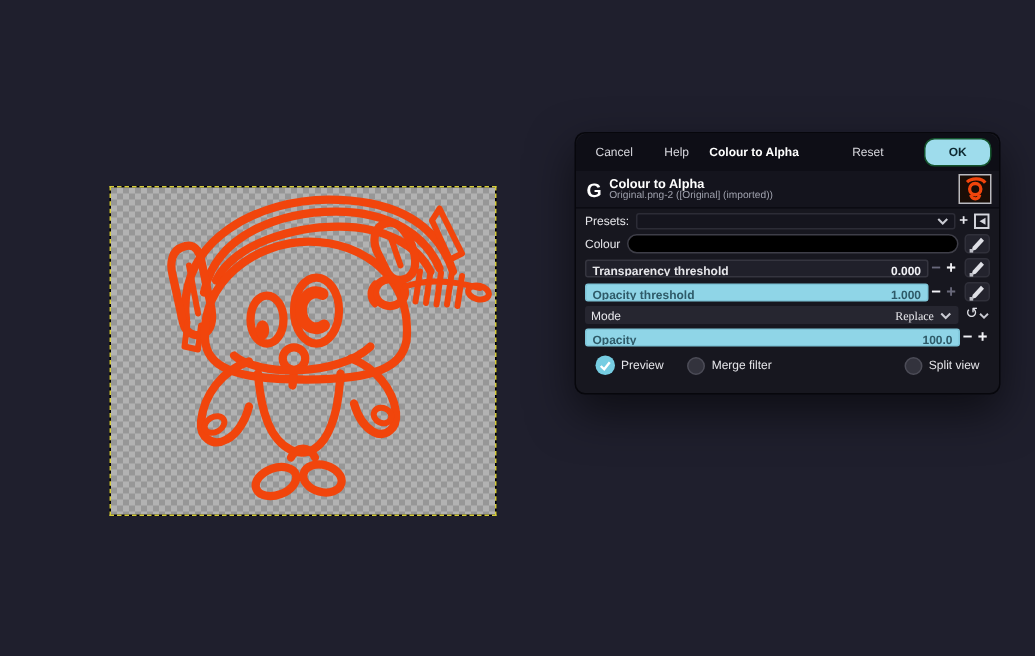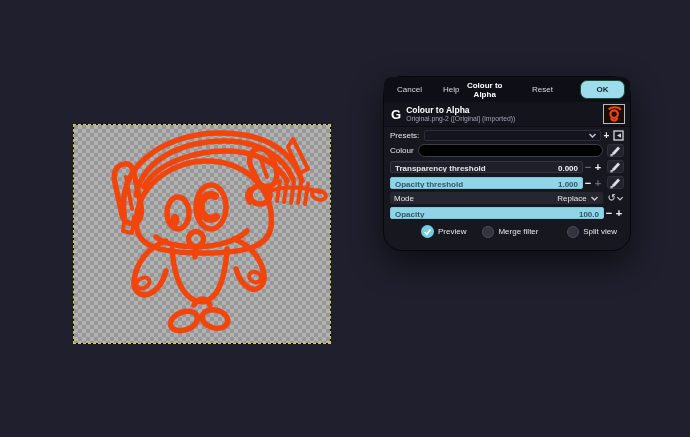--- a/index.html
+++ b/index.html
@@ -8,22 +8,22 @@
 
   
   .canvas-frame { position:absolute; left:73px; top:124px; width:258px; height:220px; background:#000; }
   .checker { position:absolute; inset:1px;
     background:repeating-conic-gradient(#b2b2b2 0% 25%, #979797 0% 50%);
     background-size:8px 8px; }
   .layer-boundary { position:absolute; inset:0; border:1px dashed #d6cc3a; pointer-events:none; }
   .art { position:absolute; inset:1px; }
 
   
-  .dialog { position:absolute; left:383px; top:76px; width:248px; height:175px;
-    background:#17171f; border:1px solid #07070c; border-radius:19px;
+  .dialog { position:absolute; left:383px; top:88px; width:284px; height:175px;
+    background:#17171f; border:1px solid #07070c; border-radius:7px;
     box-shadow:0 12px 30px rgba(0,0,0,.55); color:#e6e6ea; font-size:8px; }
 
   .titlebar { height:25px; display:flex; align-items:center; padding:0 5px 0 13px;
     background:#0e0e16; border-radius:8px 8px 0 0; color:#d9d9df; }
   .titlebar .tb-help { margin-left:21px; }
   .titlebar .tb-title { flex:1; text-align:center; font-weight:bold; color:#fff; }
   .titlebar .tb-reset { margin-right:27px;padding-left:22px; }
   .ok-btn { width:45px; height:19px; border:1px solid #14532d; border-radius:7px;
     background:#9edcec; color:#0d2830; font-weight:bold; font-size:8px;
     font-family:"Liberation Sans",sans-serif; }
@@ -55,29 +55,29 @@
   .track .t-val { position:absolute; right:4px; top:2px; color:#f2f2f6; }
   .track.cyan { background:#8fd5e7; border-color:#7fc5d8; }
   .track.cyan .t-lbl, .track.cyan .t-val { color:#2e5a68; }
   .step { width:10px; text-align:center; font-size:11px; font-weight:bold; line-height:12px; }
   .step.on { color:#f2f2f6; } .step.off { color:#68687a; }
 
   .blend-hdr { display:flex; align-items:center; gap:3px; margin:4px 0 3px 1px; }
 
   .mode-track { flex:1; height:12px; background:#262630; border-radius:2px; display:flex;
     align-items:center; padding:0 4px;gap:12px; }
-  .mode-val { margin-left:auto; color:#e6e6ea; display:flex; align-items:center; gap:3px; }
+  .mode-val { margin-left:auto; color:#e6e6ea; display:flex; align-items:center; gap:3px;font-family:Liberation Serif, serif; }
   .reset-grp { display:flex; align-items:center; margin-left:5px; color:#dfe0e6; }
   .reset-glyph { font-size:10px; line-height:10px; }
 
   .footer { display:flex; align-items:center; padding:3px 7px 0 7px; }
   .chk { width:13px; height:13px; border-radius:50%; background:#76cde2; display:flex;
     align-items:center; justify-content:center; margin-right:4px; }
   .radio { width:12px; height:12px; border-radius:50%; background:#33333d; border:1px solid #4c4c57; margin-right:4px; }
-  .grp { display:flex; align-items:center;margin-left:24px; }
+  .grp { display:flex; align-items:center; }
   .grp.merge { margin-left:16px; }
   .grp.split { margin-left:auto; }
 
   svg.ic { display:block; }
 </style>
 </head>
 <body>
 
 <div class="canvas-frame">
   <div class="checker"></div>

